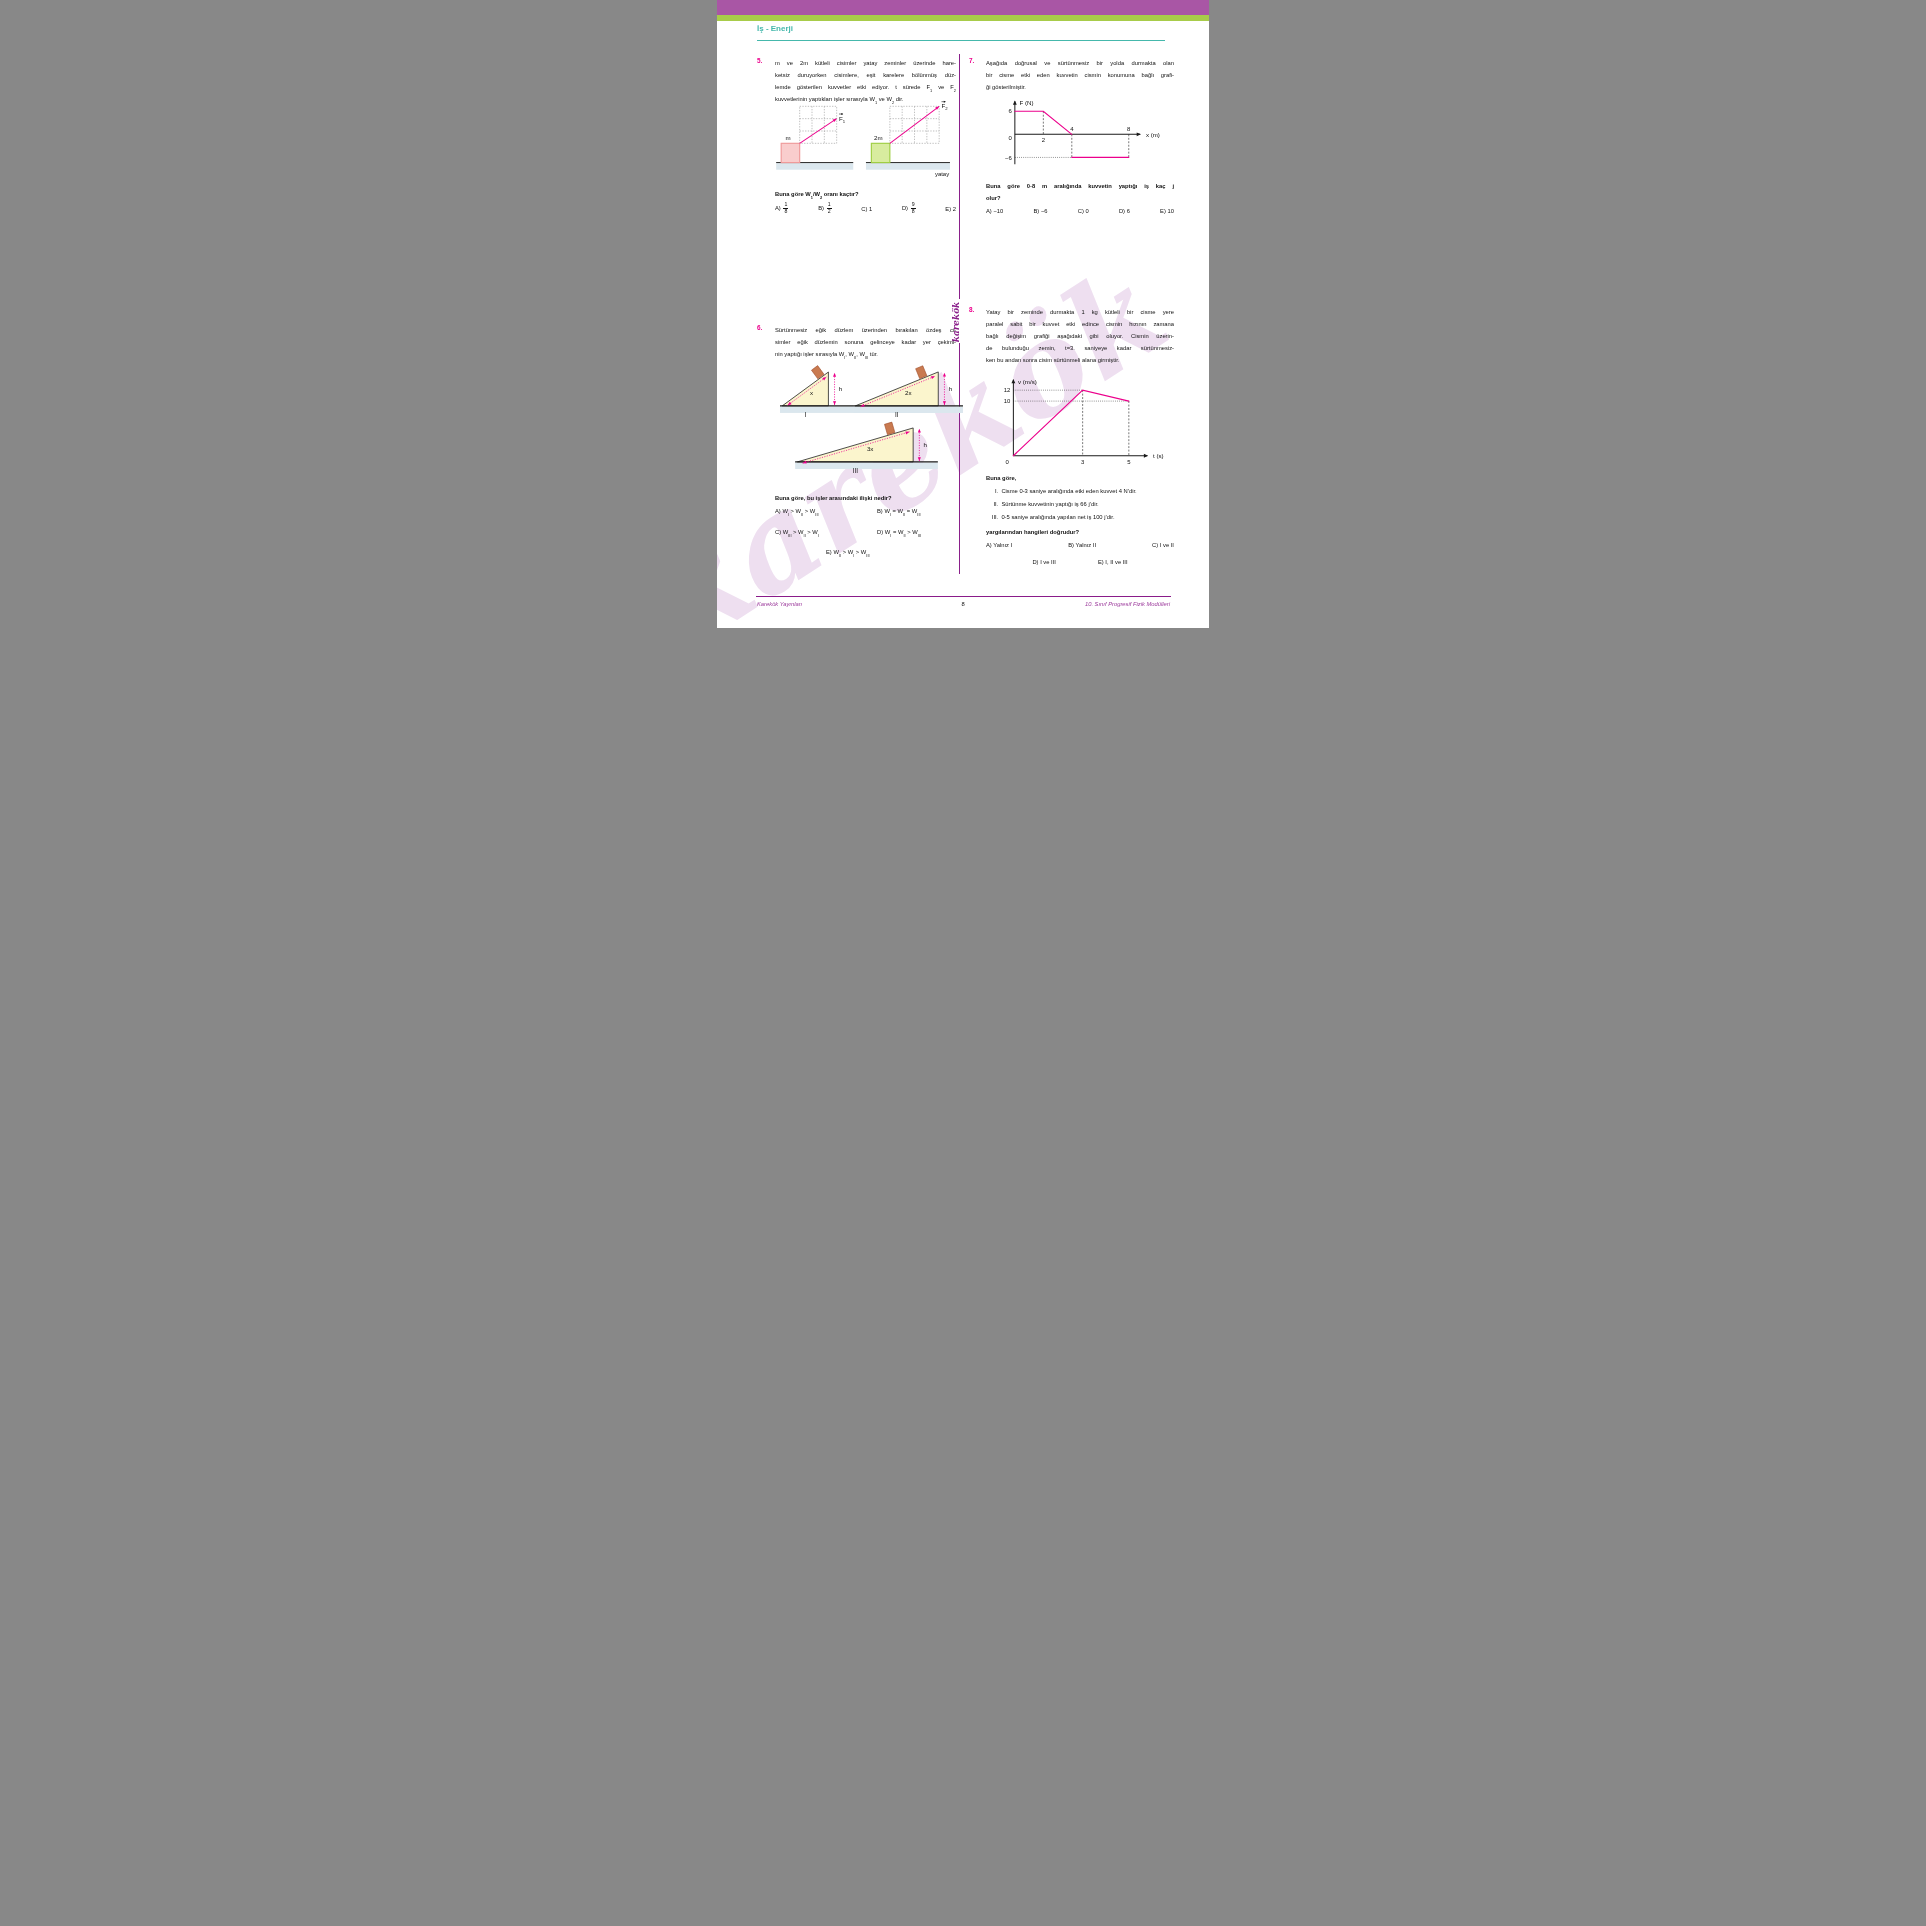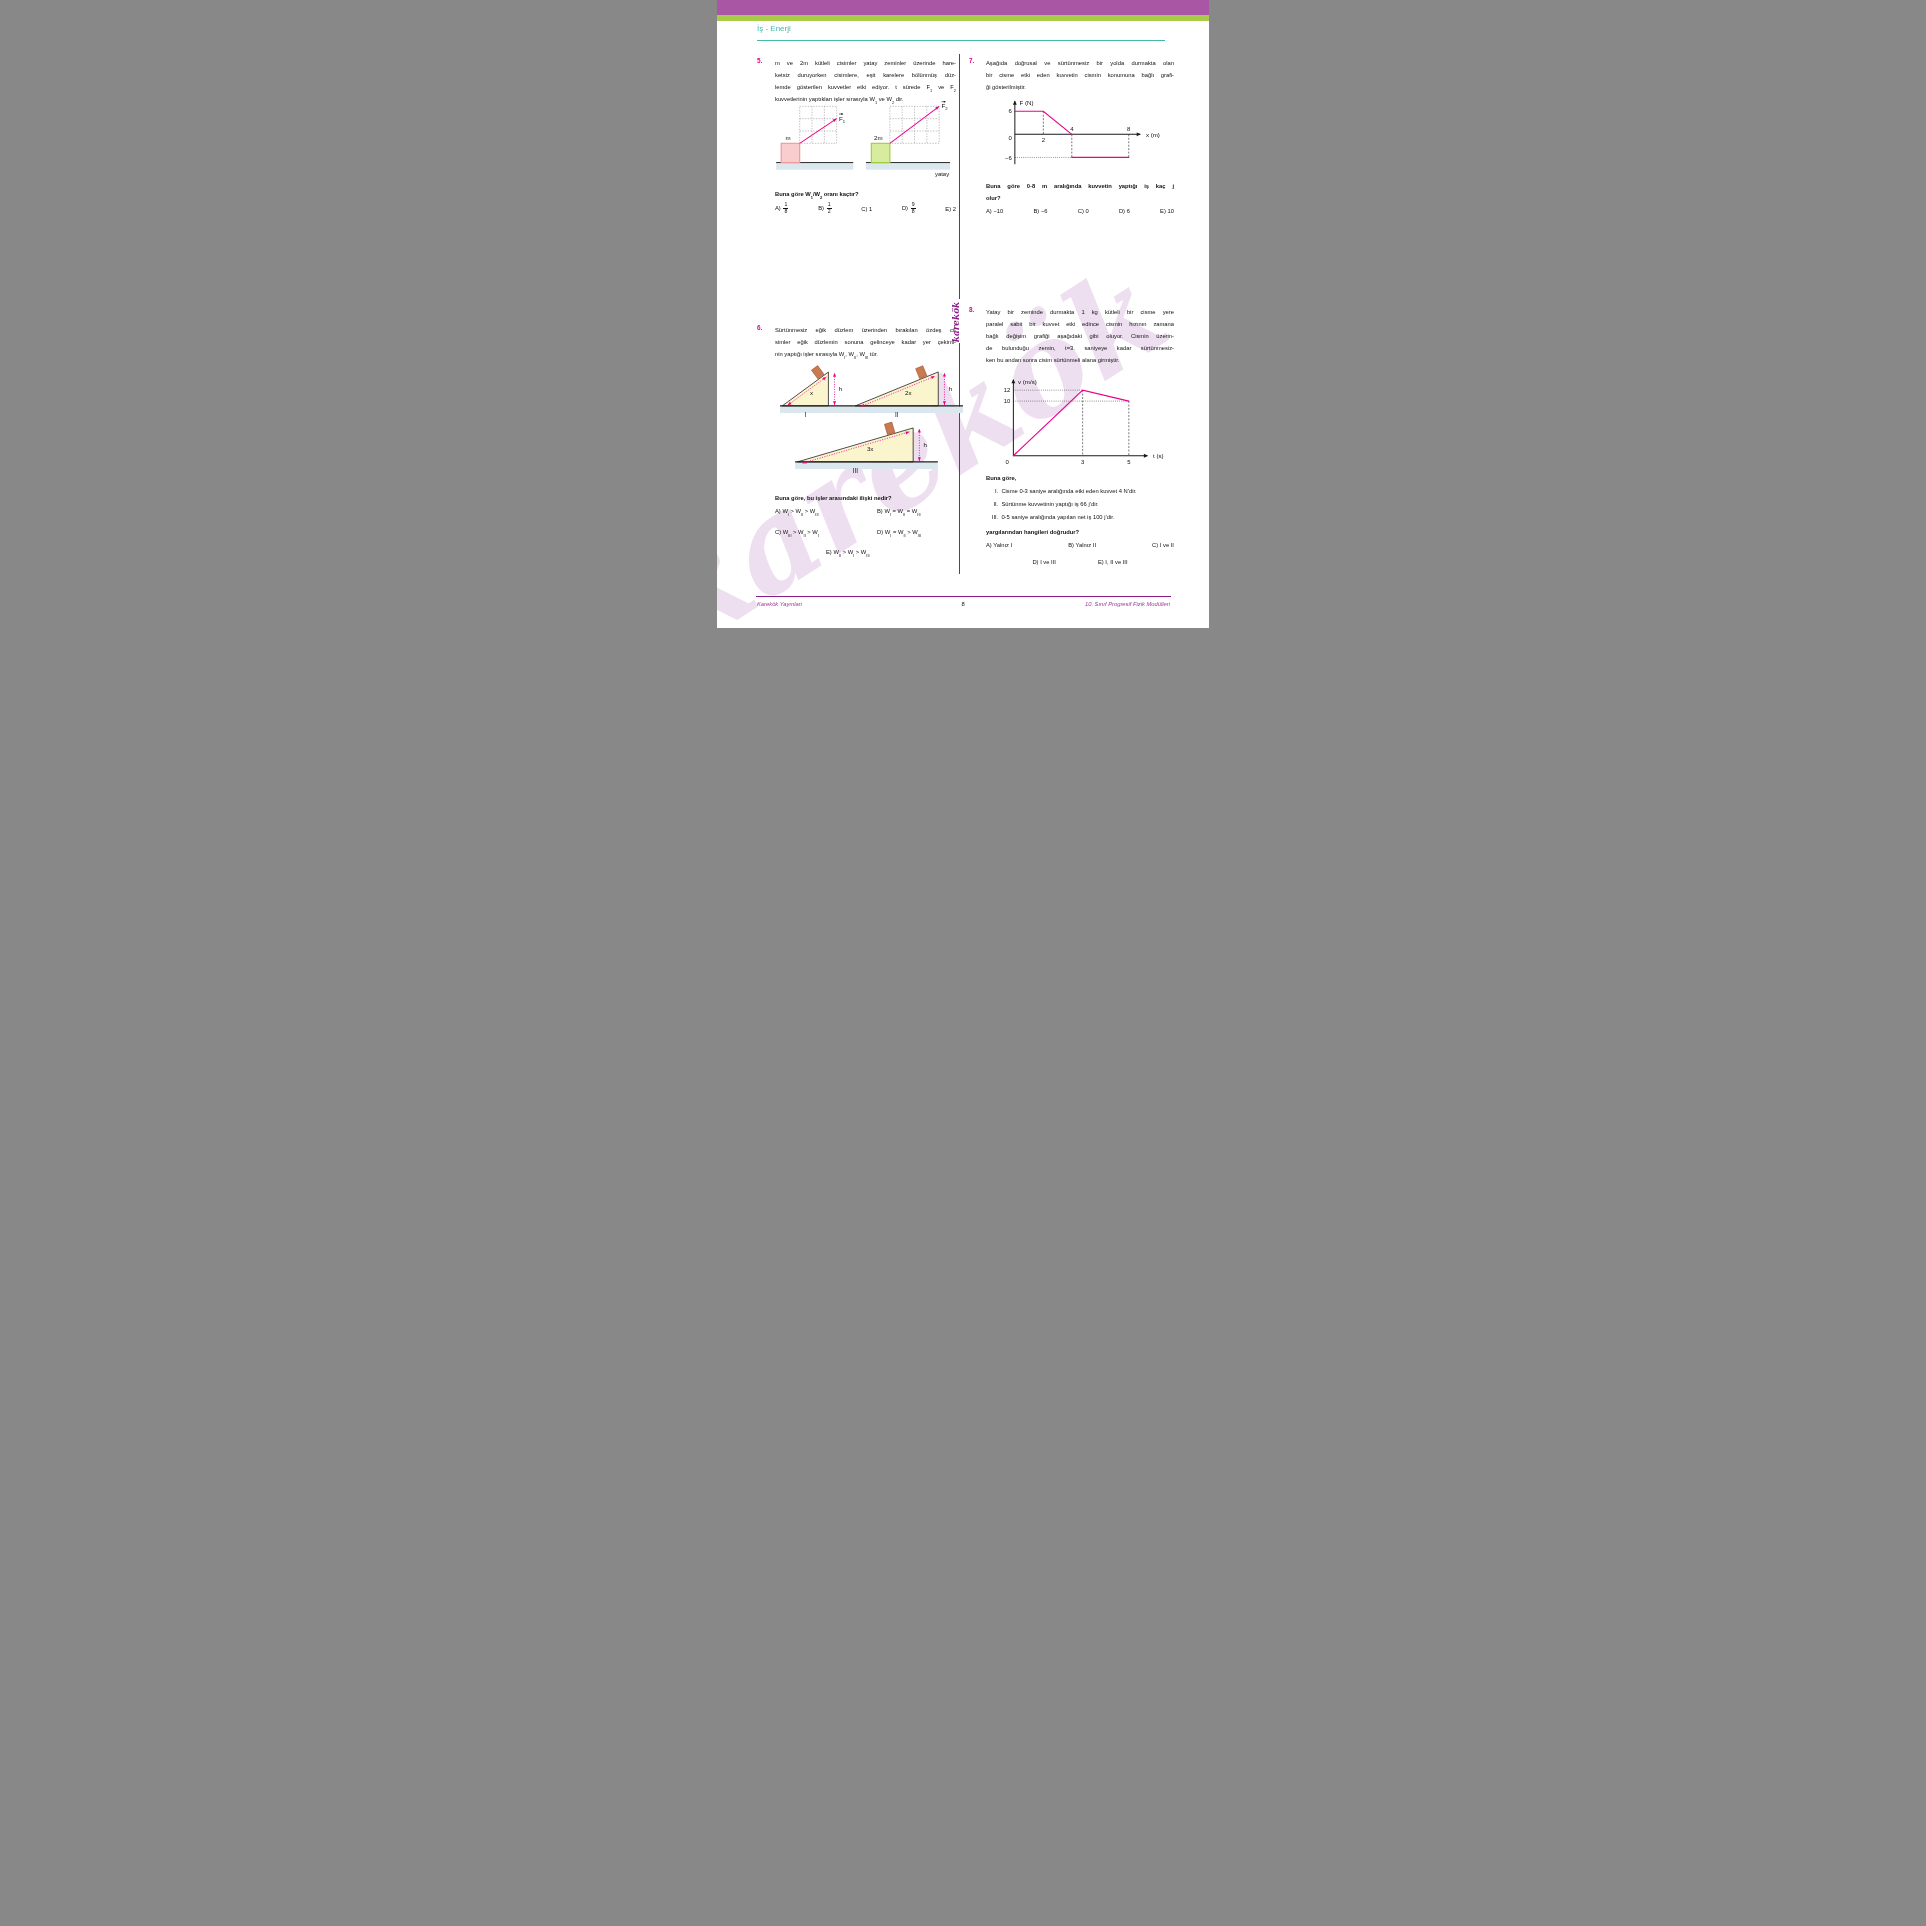--- a/index.html
+++ b/index.html
@@ -33,21 +33,21 @@
 </style>
 </head>
 <body>
 
 <div id="page">
 
   <div class="watermark">karekök</div>
 
   <div class="abs z" style="left:0;top:0;width:492px;height:15.4px;background:#a956a5;"></div>
   <div class="abs z" style="left:0;top:15.4px;width:492px;height:5.8px;background:#a8cc4a;"></div>
-  <div class="abs z" style="left:40px;top:24px;font-size:8px;font-weight:400;color:#45b8ac;">İş - Enerji</div>
+  <div class="abs z" style="left:40px;top:24px;font-size:8px;font-weight:700;color:#45b8ac;">İş - Enerji</div>
   <div class="abs z" style="left:40px;top:40px;width:408px;height:1px;background:#45b8ac;"></div>
 
   <div class="divider" style="top:54px;height:245px;"></div>
   <div class="divider" style="top:343px;height:231px;"></div>
   <div class="vbrand">karekök</div>
 
   <div class="abs z qnum" style="left:40px;top:57px;">5.</div>
   <div class="abs z textblock" style="left:58px;top:57px;">
       <div class="line jline">m ve 2m kütleli cisimler yatay zeminler üzerinde hare-</div>
       <div class="line jline">ketsiz duruyorken cisimlere, eşit karelere bölünmüş düz-</div>

